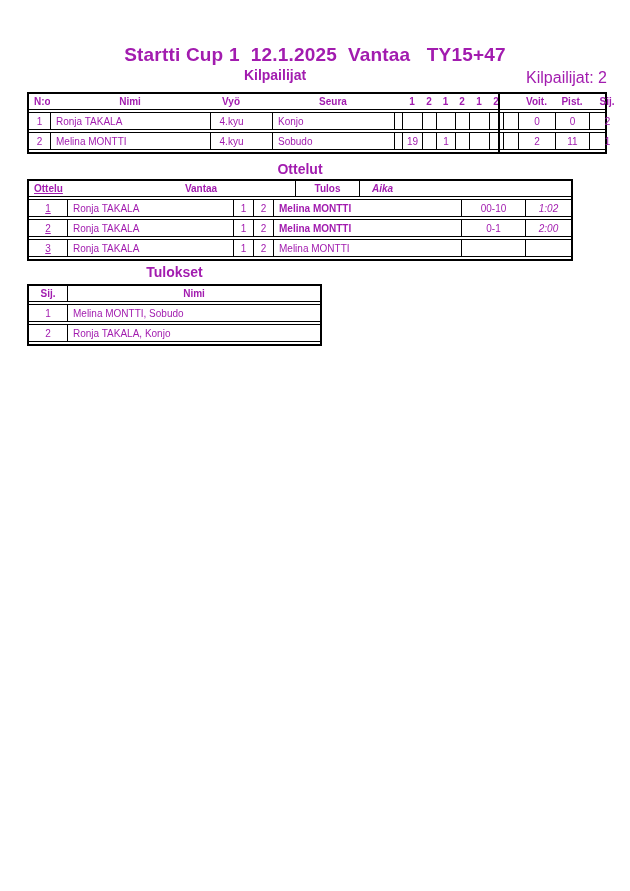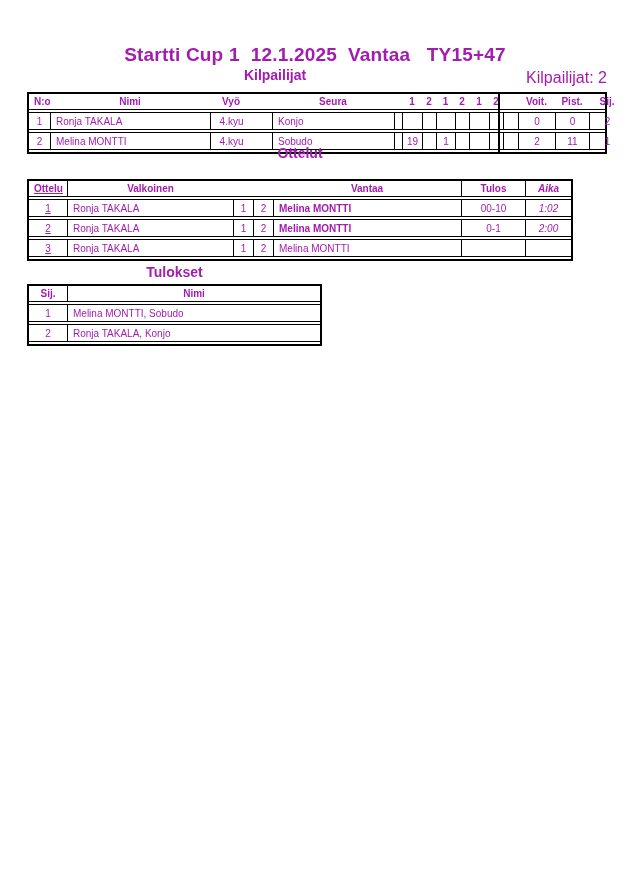--- a/index.html
+++ b/index.html
@@ -6,21 +6,21 @@
   .page{
     position:relative;width:630px;height:891px;background:#ffffff;
     font-family:"Liberation Sans",sans-serif;color:#a21caf;overflow:hidden;
   }
   .title{
     position:absolute;top:44px;left:0;width:630px;text-align:center;
     font-size:19px;font-weight:bold;white-space:pre;letter-spacing:.2px;
   }
   .sec-title{position:absolute;font-size:14px;font-weight:bold;text-align:center;}
   .sec-kilpailijat{top:67px;left:175px;width:200px;}
-  .sec-ottelut{top:145px;left:27px;width:546px;}
+  .sec-ottelut{top:161px;left:27px;width:546px;}
   .sec-tulokset{top:264px;left:27px;width:295px;}
   .count-label{position:absolute;top:69px;right:23px;font-size:16px;}
 
   .tbl{
     position:absolute;box-sizing:border-box;border:2px solid #000;
     background:#fff;padding-bottom:2px;font-size:10px;
   }
   .t1{left:27px;top:92px;width:580px;}
   .t2{left:27px;top:179px;width:546px;}
   .t3{left:27px;top:284px;width:295px;}
@@ -118,21 +118,20 @@
       <div class="c w-pist">11</div>
       <div class="c w-sij">1</div>
     </div>
   </div>
 
   <div class="sec-title sec-ottelut">Ottelut</div>
 
   <div class="tbl t2">
     <div class="row hdr">
       <div class="c l w-ottelu">Ottelu</div>
-      <div class="c bl w-valk">Valkoinen</div>
       <div class="c w-c1"></div>
       <div class="c w-c2"></div>
       <div class="c w-sin">Vantaa</div>
       <div class="c bl w-tulos">Tulos</div>
       <div class="c bl w-aika">Aika</div>
     </div>
     <div class="row">
       <div class="c w-ottelu">1</div>
       <div class="c l w-valk">Ronja TAKALA</div>
       <div class="c w-c1">1</div>

